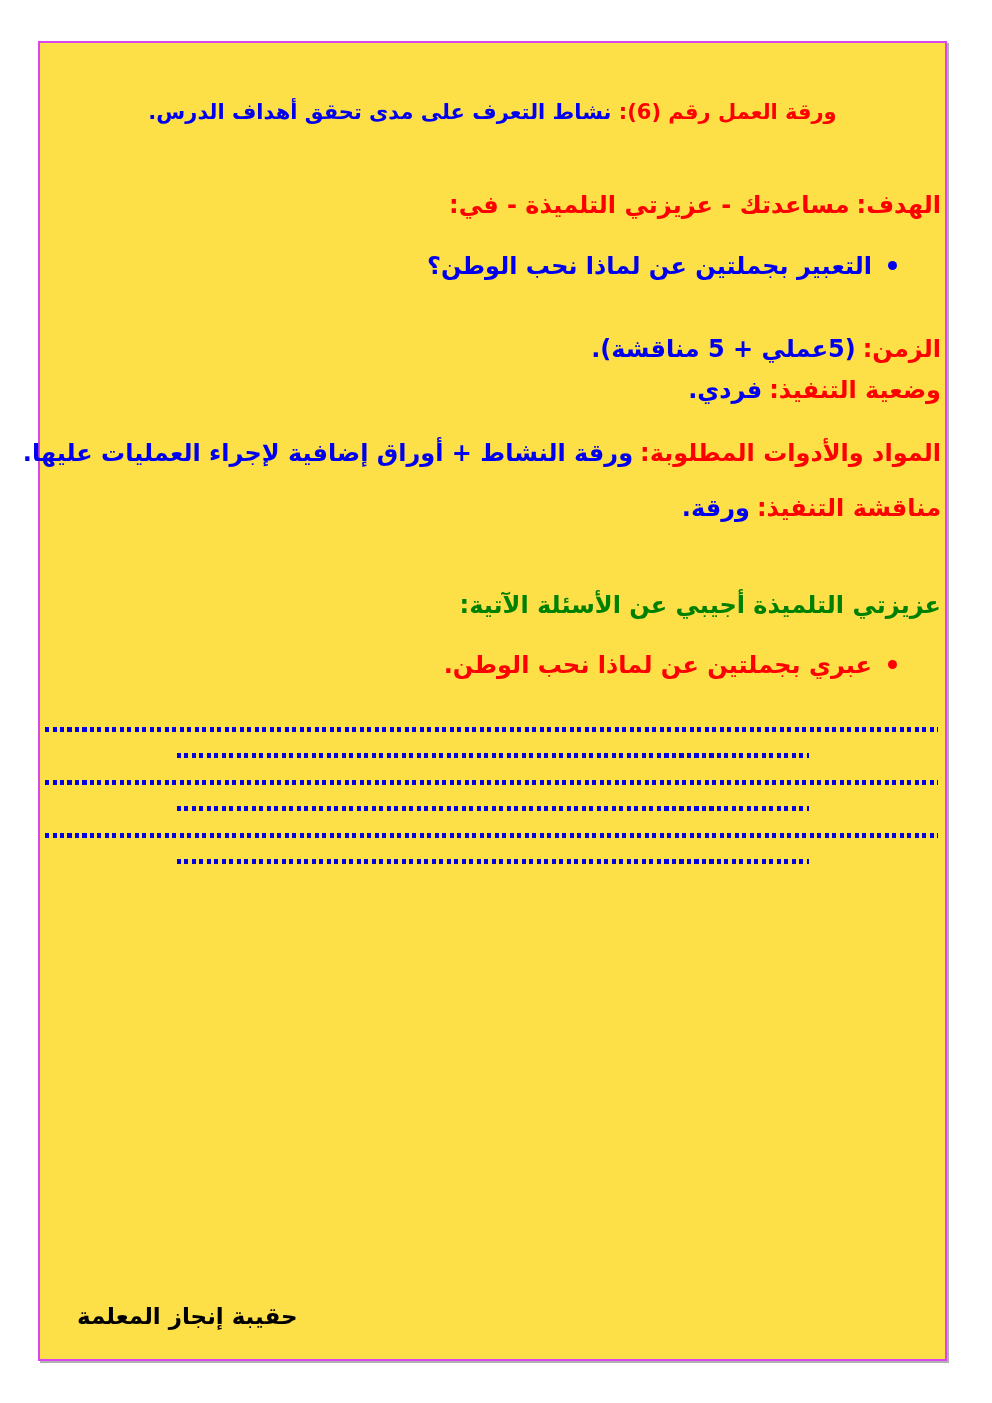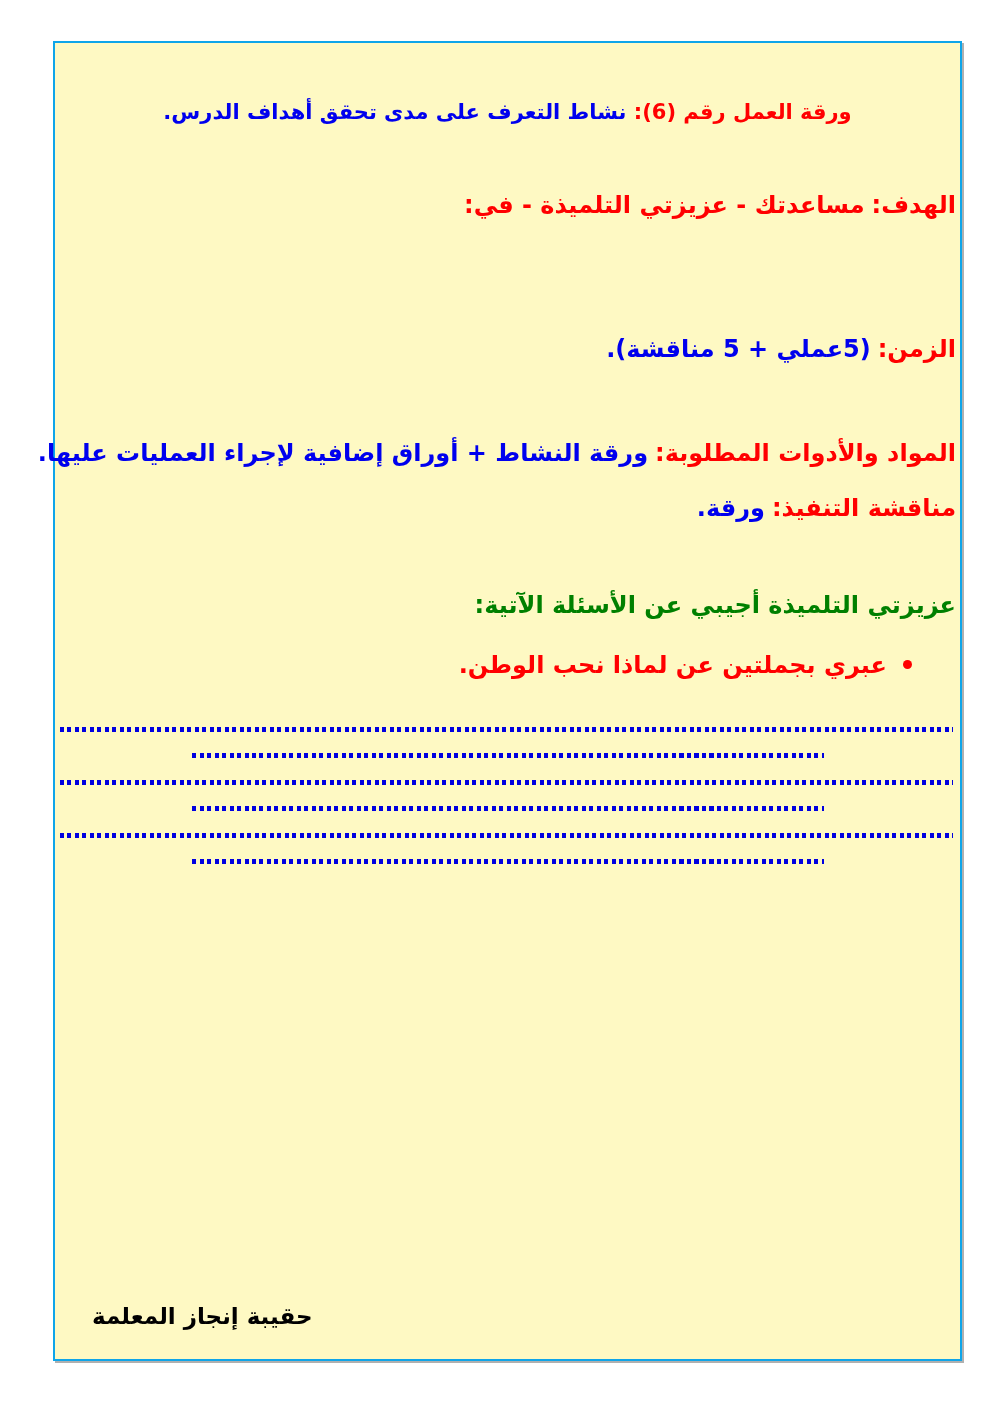--- a/index.html
+++ b/index.html
@@ -2,24 +2,24 @@
 <html lang="ar"><head>
 <meta charset="utf-8">
 <style>
   html,body{margin:0;padding:0;}
   body{
     width:992px;height:1403px;position:relative;background:#ffffff;
     font-family:"DejaVu Sans","Liberation Sans",sans-serif;
     overflow:hidden;
   }
   .page{
-    position:absolute;left:53px;top:41px;width:905px;height:1316px;
-    border:2px solid #0ea5e9;
+    position:absolute;left:38px;top:41px;width:905px;height:1316px;
+    border:2px solid #d946ef;
     box-shadow:2px 2px 0 #b0b0b0;
-    background:#fef9c3;
+    background:#fde047;
   }
   .line{
     position:absolute;right:4px;left:4px;
     direction:rtl;text-align:right;
     font-weight:bold;font-size:24px;line-height:30px;
     white-space:nowrap;
   }
   .title-line{
     position:absolute;left:0;right:0;top:53px;
     direction:rtl;text-align:center;
@@ -55,25 +55,31 @@
 
   <div class="title-line">
     <span class="red">ورقة العمل رقم (6):</span>
     <span class="blue">نشاط التعرف على مدى تحقق أهداف الدرس.</span>
   </div>
 
   <div class="line" style="top:147px;">
     <span class="red label">الهدف:</span><span class="red">مساعدتك - عزيزتي التلميذة - في:</span>
   </div>
 
+  <div class="line bullet-line" style="top:208px;">
+    <span class="bullet blue-dot"></span><span class="blue">التعبير بجملتين عن لماذا نحب الوطن؟</span>
+  </div>
 
   <div class="line" style="top:270px;margin-top:21px;">
     <span class="red label">الزمن:</span><span class="blue">(5عملي + 5 مناقشة).</span>
   </div>
 
+  <div class="line" style="top:332px;">
+    <span class="red label">وضعية التنفيذ:</span><span class="blue">فردي.</span>
+  </div>
 
   <div class="line" style="top:395px;">
     <span class="red label">المواد والأدوات المطلوبة:</span><span class="blue">ورقة النشاط + أوراق إضافية لإجراء العمليات عليها.</span>
   </div>
 
   <div class="line" style="top:450px;">
     <span class="red label">مناقشة التنفيذ:</span><span class="blue">ورقة.</span>
   </div>
 
   <div class="line" style="top:547px;">

